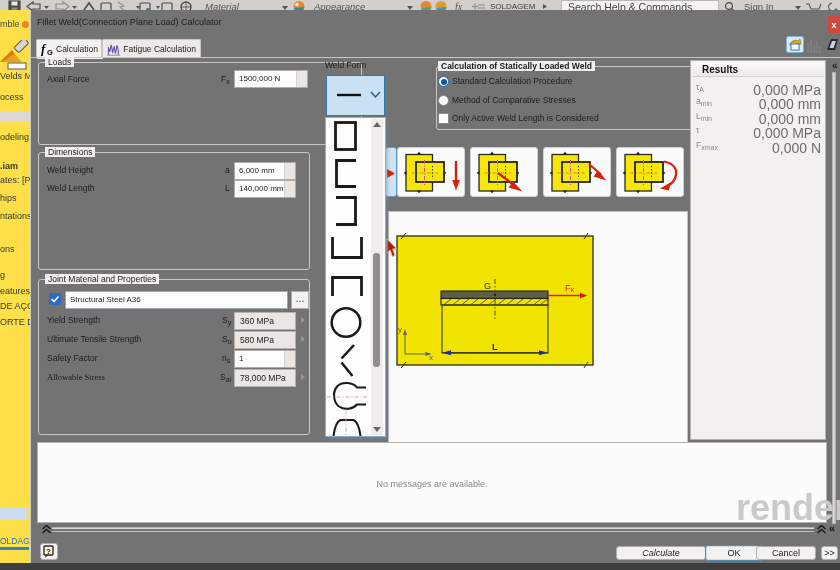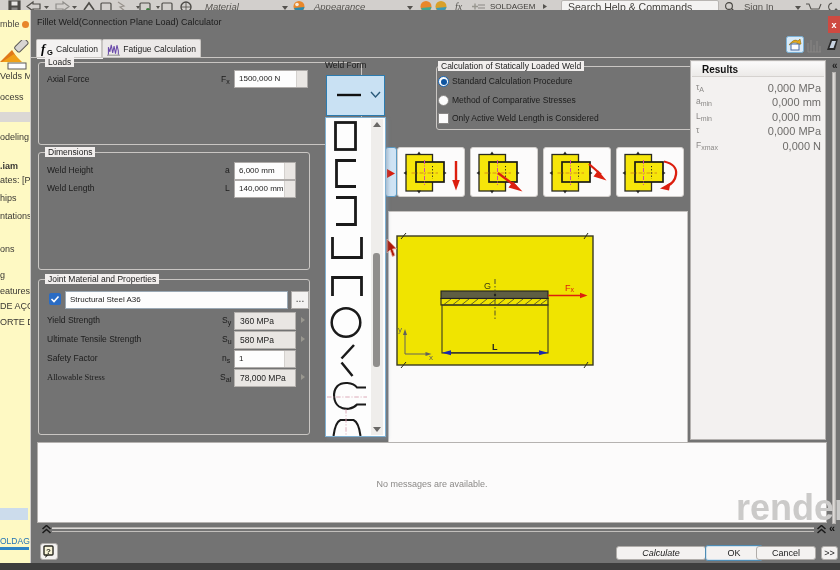--- a/index.html
+++ b/index.html
@@ -8,21 +8,21 @@
 .abs { position:absolute; }
 svg { display:block; }
 
 
 #toolbar { left:0; top:0; width:840px; height:14px; background:#d2cfcc; }
 #toolbar .t { position:absolute; top:1px; font-size:9.5px; color:#55534f; white-space:nowrap; }
 .itxt { font-style:italic; }
 #search { position:absolute; left:561px; top:0px; width:158px; height:13px; background:#f4f3f2; border:1px solid #b8b5b2; border-radius:2px; font-size:10.5px; color:#45433f; padding:0 6px; line-height:12px; }
 
 
-#sidebar { left:0; top:10px; width:31px; height:553px; background:#fef9c3; overflow:hidden; font-size:9px; color:#3a3834; border-right:1px solid #cfccc9; }
+#sidebar { left:0; top:10px; width:31px; height:553px; background:#fde047; overflow:hidden; font-size:9px; color:#3a3834; border-right:1px solid #cfccc9; }
 #sidebar .t { position:absolute; left:0; white-space:nowrap; }
 
 
 #dialog { left:31px; top:10px; width:809px; height:553px; background:#737373; overflow:hidden; }
 #title { position:absolute; left:6px; top:7px; font-size:9px; color:#1c1c1c; }
 #xbtn { position:absolute; left:797px; top:6px; width:12px; height:17px; background:#ce4a41; color:#fff; font-size:9px; font-weight:bold; display:flex; align-items:center; justify-content:center; }
 
 
 .tab { position:absolute; top:29px; height:19px; font-size:8.5px; color:#1c1c1c; display:flex; align-items:center; gap:3px; white-space:nowrap; border:1px solid #c9c6c3; border-bottom:none; border-radius:2px 2px 0 0; background:#ece9e8; padding:0 4px; }
 .tab.active { background:#f4f2f1; border-bottom:1px solid #f4f2f1; }
@@ -49,21 +49,21 @@
 #scrltrack { position:absolute; right:2px; top:1px; width:12px; height:316px; background:#efedeb; }
 #scrlthumb { position:absolute; left:2px; top:134px; width:7px; height:114px; background:#908e8c; border-radius:3px; }
 
 
 .wbtn { position:absolute; top:137px; width:68px; height:50px; background:#fcfbfb; border:1px solid #d2cfcc; border-radius:3px; display:flex; align-items:center; justify-content:center; }
 
 
 #results { position:absolute; left:659px; top:50px; width:136px; height:380px; border:1px solid #b5b2b0; background:#f3f1f0; font-size:9px; }
 #results .hd { position:absolute; left:1px; top:1px; right:1px; height:15px; background:linear-gradient(#fbfafa,#eceae8); border-bottom:1px solid #d5d2cf; font-weight:bold; font-size:10px; color:#111; padding:2px 0 0 10px; }
 #results .rl { position:absolute; left:5px; font-size:8.5px; color:#8b8987; }
-#results .rv { position:absolute; right:4px; font-size:11px; color:#6e6c6a; }
+#results .rv { position:absolute; right:4px; font-size:14px; color:#6e6c6a; }
 
 
 #diagram { position:absolute; left:357px; top:201px; width:300px; height:239px; background:#fbfafa; border:1px solid #c5c2c0; }
 
 
 #msg { position:absolute; left:6px; top:432px; width:790px; height:81px; background:#fcfbfb; border:1px solid #b5b2b0; }
 #msg div { position:absolute; left:0; right:0; top:36px; text-align:center; font-size:9px; color:#8b8987; }
 
 
 .btn { position:absolute; top:536px; height:14px; border:1px solid #b0adaa; border-radius:3px; background:#f4f2f1; font-size:9px; color:#1c1c1c; text-align:center; line-height:12px; }
@@ -228,21 +228,21 @@
   <div class="lbl" style="left:16px;top:343px;">Safety Factor</div>
   <div class="lbl" style="left:191px;top:343px;">n<span class="sub">s</span></div>
   <div class="inp" style="left:203px;top:340px;width:62px;">1<span class="spin"></span></div>
   <div class="lbl" style="left:16px;top:362px;font-family:Liberation Serif, serif;">Allowable Stress</div>
   <div class="lbl" style="left:189px;top:362px;">S<span class="sub">al</span></div>
   <div class="vbox" style="left:203px;top:359px;width:62px;">78,000 MPa</div>
   <div class="varr" style="left:270px;top:364px;"></div>
 
   <div class="lbl" style="left:294px;top:50px;">Weld Form</div>
 
-  <div class="grp" style="left:405px;top:56px;width:268px;height:64px;">
+  <div class="grp" style="left:405px;top:56px;width:268px;height:64px;font-weight:bold;">
     <div class="glab" style="left:1px;">Calculation of Statically Loaded Weld</div>
   </div>
   <div class="radio on" style="left:407px;top:66px;"></div>
   <div class="lbl" style="left:421px;top:66px;">Standard Calculation Procedure</div>
   <div class="radio" style="left:407px;top:85px;"></div>
   <div class="lbl" style="left:421px;top:85px;">Method of Comparative Stresses</div>
   <div class="check" style="left:407px;top:103px;"></div>
   <div class="lbl" style="left:421px;top:103px;">Only Active Weld Length is Considered</div>
 
   <div class="wbtn" style="left:354px;width:12px;background:#cfe3f4;border-color:#5a9ac4;"></div>

